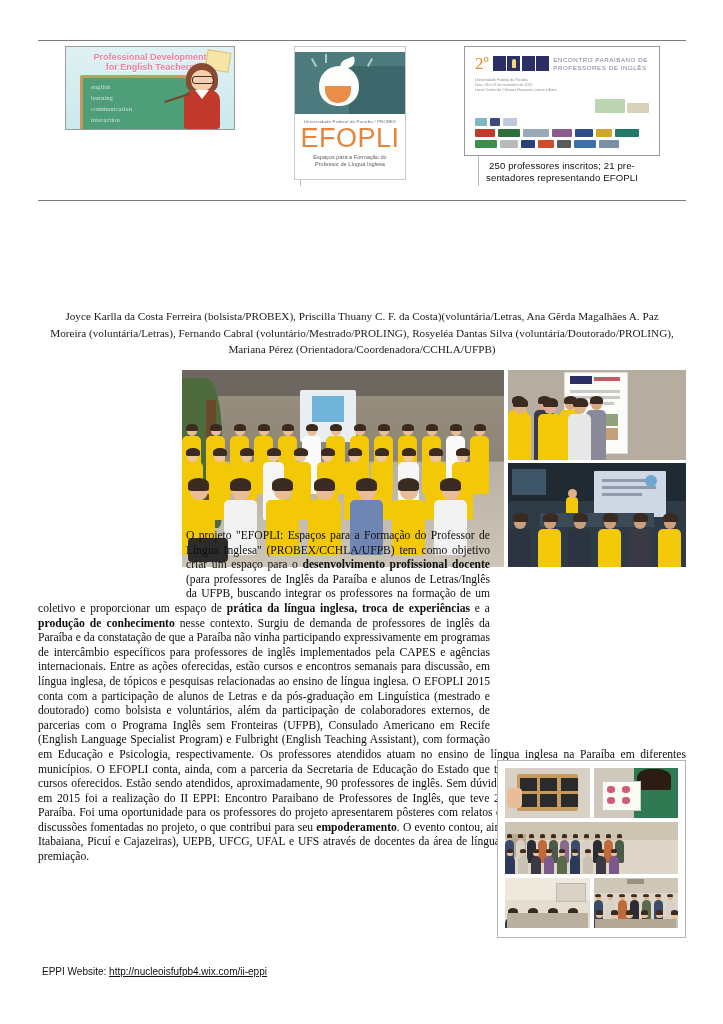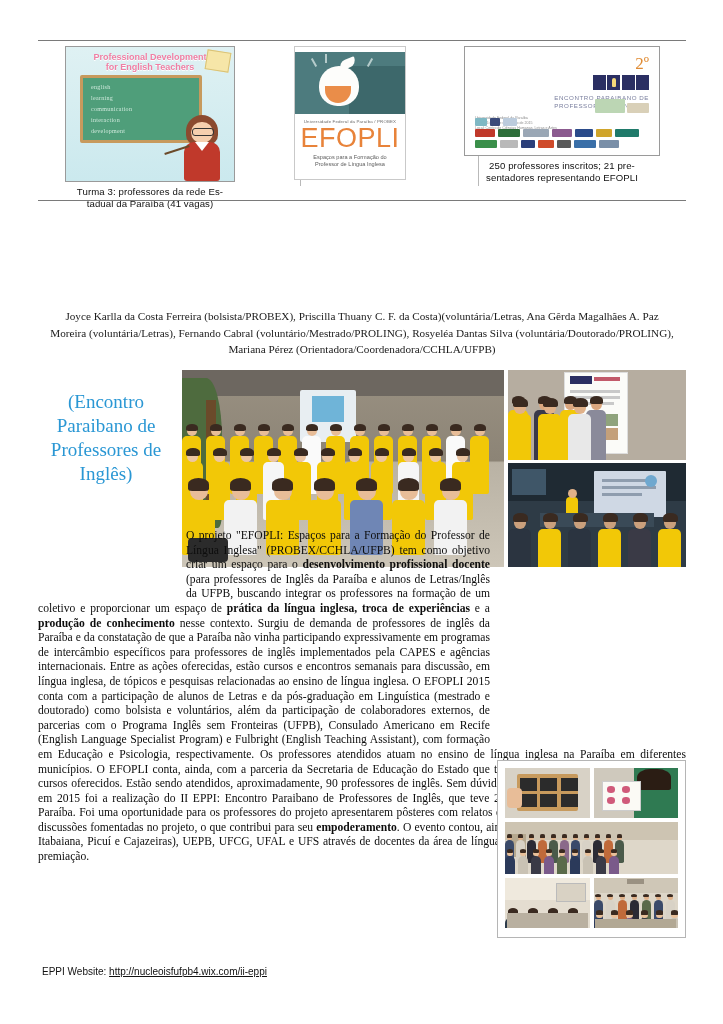--- a/index.html
+++ b/index.html
@@ -21,21 +21,21 @@
   .hcell.c1{width:224px;}
   .hcell.c2{width:176px;}
   .hcell.c3{width:248px;}
   .vsep{position:absolute;top:8px;width:1px;height:132px;background:#b9b9b9;}
   #vsep-1{left:262px;}
   #vsep-2{left:440px;}
   .hcap{font-family:"Liberation Sans",sans-serif;font-size:9.6px;line-height:11.6px;
     text-align:center;color:#111;margin-top:4px;letter-spacing:.1px;}
 
   
-  .thumb1{width:170px;height:136px;border:1px solid #9a9a9a;background:#fff;
+  .thumb1{width:170px;height:84px;border:1px solid #9a9a9a;background:#fff;
     position:relative;overflow:hidden;box-sizing:border-box;}
   .t1-sky{position:absolute;inset:0;background:linear-gradient(#dff1f3,#cbe9ee);}
   .t1-title{position:absolute;left:0;right:0;top:5px;text-align:center;
     font-family:"Liberation Sans",sans-serif;font-size:9px;line-height:10px;
     font-weight:bold;color:#ef7fa4;text-shadow:0 1px 0 #fff;}
   .t1-board{position:absolute;left:14px;top:28px;width:116px;height:62px;
     background:#4f9e7a;border:3px solid #c79a5d;border-radius:2px;}
   .t1-word{position:absolute;left:8px;font-family:"Liberation Serif",serif;
     font-size:6px;color:#cfe9dc;letter-spacing:.3px;}
   .t1-note{position:absolute;right:4px;top:4px;width:22px;height:18px;
@@ -60,21 +60,21 @@
   .t2-uni{font-family:"Liberation Sans",sans-serif;font-size:4.4px;color:#6d6d6d;
     margin-top:5px;letter-spacing:.15px;text-align:center;}
   .t2-word{font-family:"Liberation Sans",sans-serif;font-size:27px;line-height:27px;
     font-weight:normal;color:#e8833a;text-align:center;letter-spacing:.5px;margin-top:1px;}
   .t2-sub{font-family:"Liberation Sans",sans-serif;font-size:5.6px;line-height:7px;
     color:#5d5d5d;text-align:center;margin-top:2px;}
 
   
   .thumb3{width:196px;height:110px;border:1px solid #9a9a9a;background:#fff;
     position:relative;box-sizing:border-box;padding:9px 10px;overflow:hidden;}
-  .t3-head{display:flex;align-items:flex-end;gap:4px;flex-direction:column;}
+  .t3-head{display:flex;align-items:flex-start;gap:4px;}
   .t3-num{font-family:"Liberation Serif",serif;font-size:17px;color:#e08b33;line-height:15px;}
   .t3-mark{display:flex;gap:1.5px;}
   .t3-sq{width:13px;height:15px;background:#2b2f63;}
   .t3-sq.lamp{position:relative;}
   .t3-sq.lamp::after{content:"";position:absolute;left:4.5px;top:3px;width:4px;height:9px;
     background:#f5d87a;border-radius:2px 2px 1px 1px;}
   .t3-ttl{font-family:"Liberation Sans",sans-serif;font-size:6.2px;line-height:7.6px;
     color:#7a7f9e;letter-spacing:.55px;}
   .t3-meta{margin-top:7px;font-family:"Liberation Sans",sans-serif;font-size:3.6px;
     line-height:5px;color:#8c8c8c;}
@@ -160,22 +160,20 @@
         </div>
         <div class="t1-girl">
           <div class="t1-hair"></div>
           <div class="t1-face"></div>
           <div class="t1-glass"></div>
           <div class="t1-body"></div>
           <div class="t1-collar"></div>
           <div class="t1-stick"></div>
         </div>
       </div>
-      <div class="hcap" style="white-space:pre-line">Turma 3: professores da rede Es-
-tadual da Paraíba (41 vagas)</div>
     </div>
 
     <div class="hcell c2">
       <div class="thumb2">
         <div class="t2-img">
           <div class="t2-board"></div>
           <div class="t2-ray" style="left:18px;top:6px;transform:rotate(-30deg)"></div>
           <div class="t2-ray" style="left:30px;top:2px;"></div>
           <div class="t2-ray" style="left:74px;top:6px;transform:rotate(30deg)"></div>
           <div class="t2-apple"></div>
@@ -245,21 +243,20 @@
 sentadores representando EFOPLI</div>
     </div>
   </div>
 
   <div class="hr" id="rule-mid"></div>
 
 
   <div class="authors">Joyce Karlla da Costa Ferreira (bolsista/PROBEX), Priscilla Thuany C. F. da Costa)(voluntária/Letras, Ana Gêrda Magalhães A. Paz Moreira (voluntária/Letras), Fernando Cabral (voluntário/Mestrado/PROLING), Rosyeléa Dantas Silva (voluntária/Doutorado/PROLING),  Mariana Pérez (Orientadora/Coordenadora/CCHLA/UFPB)</div>
 
   <div class="eppi-head">
-    <div class="l2">(Encontro Paraibano de Professores de Inglês)</div>
   </div>
 
   <div class="ph" id="photo-group">
     <div class="scene" id="scene-group">
         <div class="pr" style="inset: 0px; background: linear-gradient(rgb(154, 145, 130) 0%, rgb(140, 132, 118) 46%, rgb(185, 178, 164) 47%, rgb(205, 198, 184) 100%);"></div>
         <div class="pr" style="left: 0px; top: 0px; width: 100%; height: 26px; background: rgb(109, 103, 96);"></div>
         <div class="pr" style="left: 118px; top: 20px; width: 56px; height: 52px; background: rgb(232, 238, 242); border-radius: 2px;"></div>
         <div class="pr" style="left: 130px; top: 26px; width: 32px; height: 26px; background: rgb(111, 180, 216);"></div>
         <div class="pr" style="left: 0px; top: 8px; width: 40px; height: 150px; background: rgb(78, 107, 62); border-radius: 0px 40% 10% 0px;"></div>
         <div class="pr" style="left: 24px; top: 30px; width: 10px; height: 120px; background: rgb(107, 74, 42);"></div>

